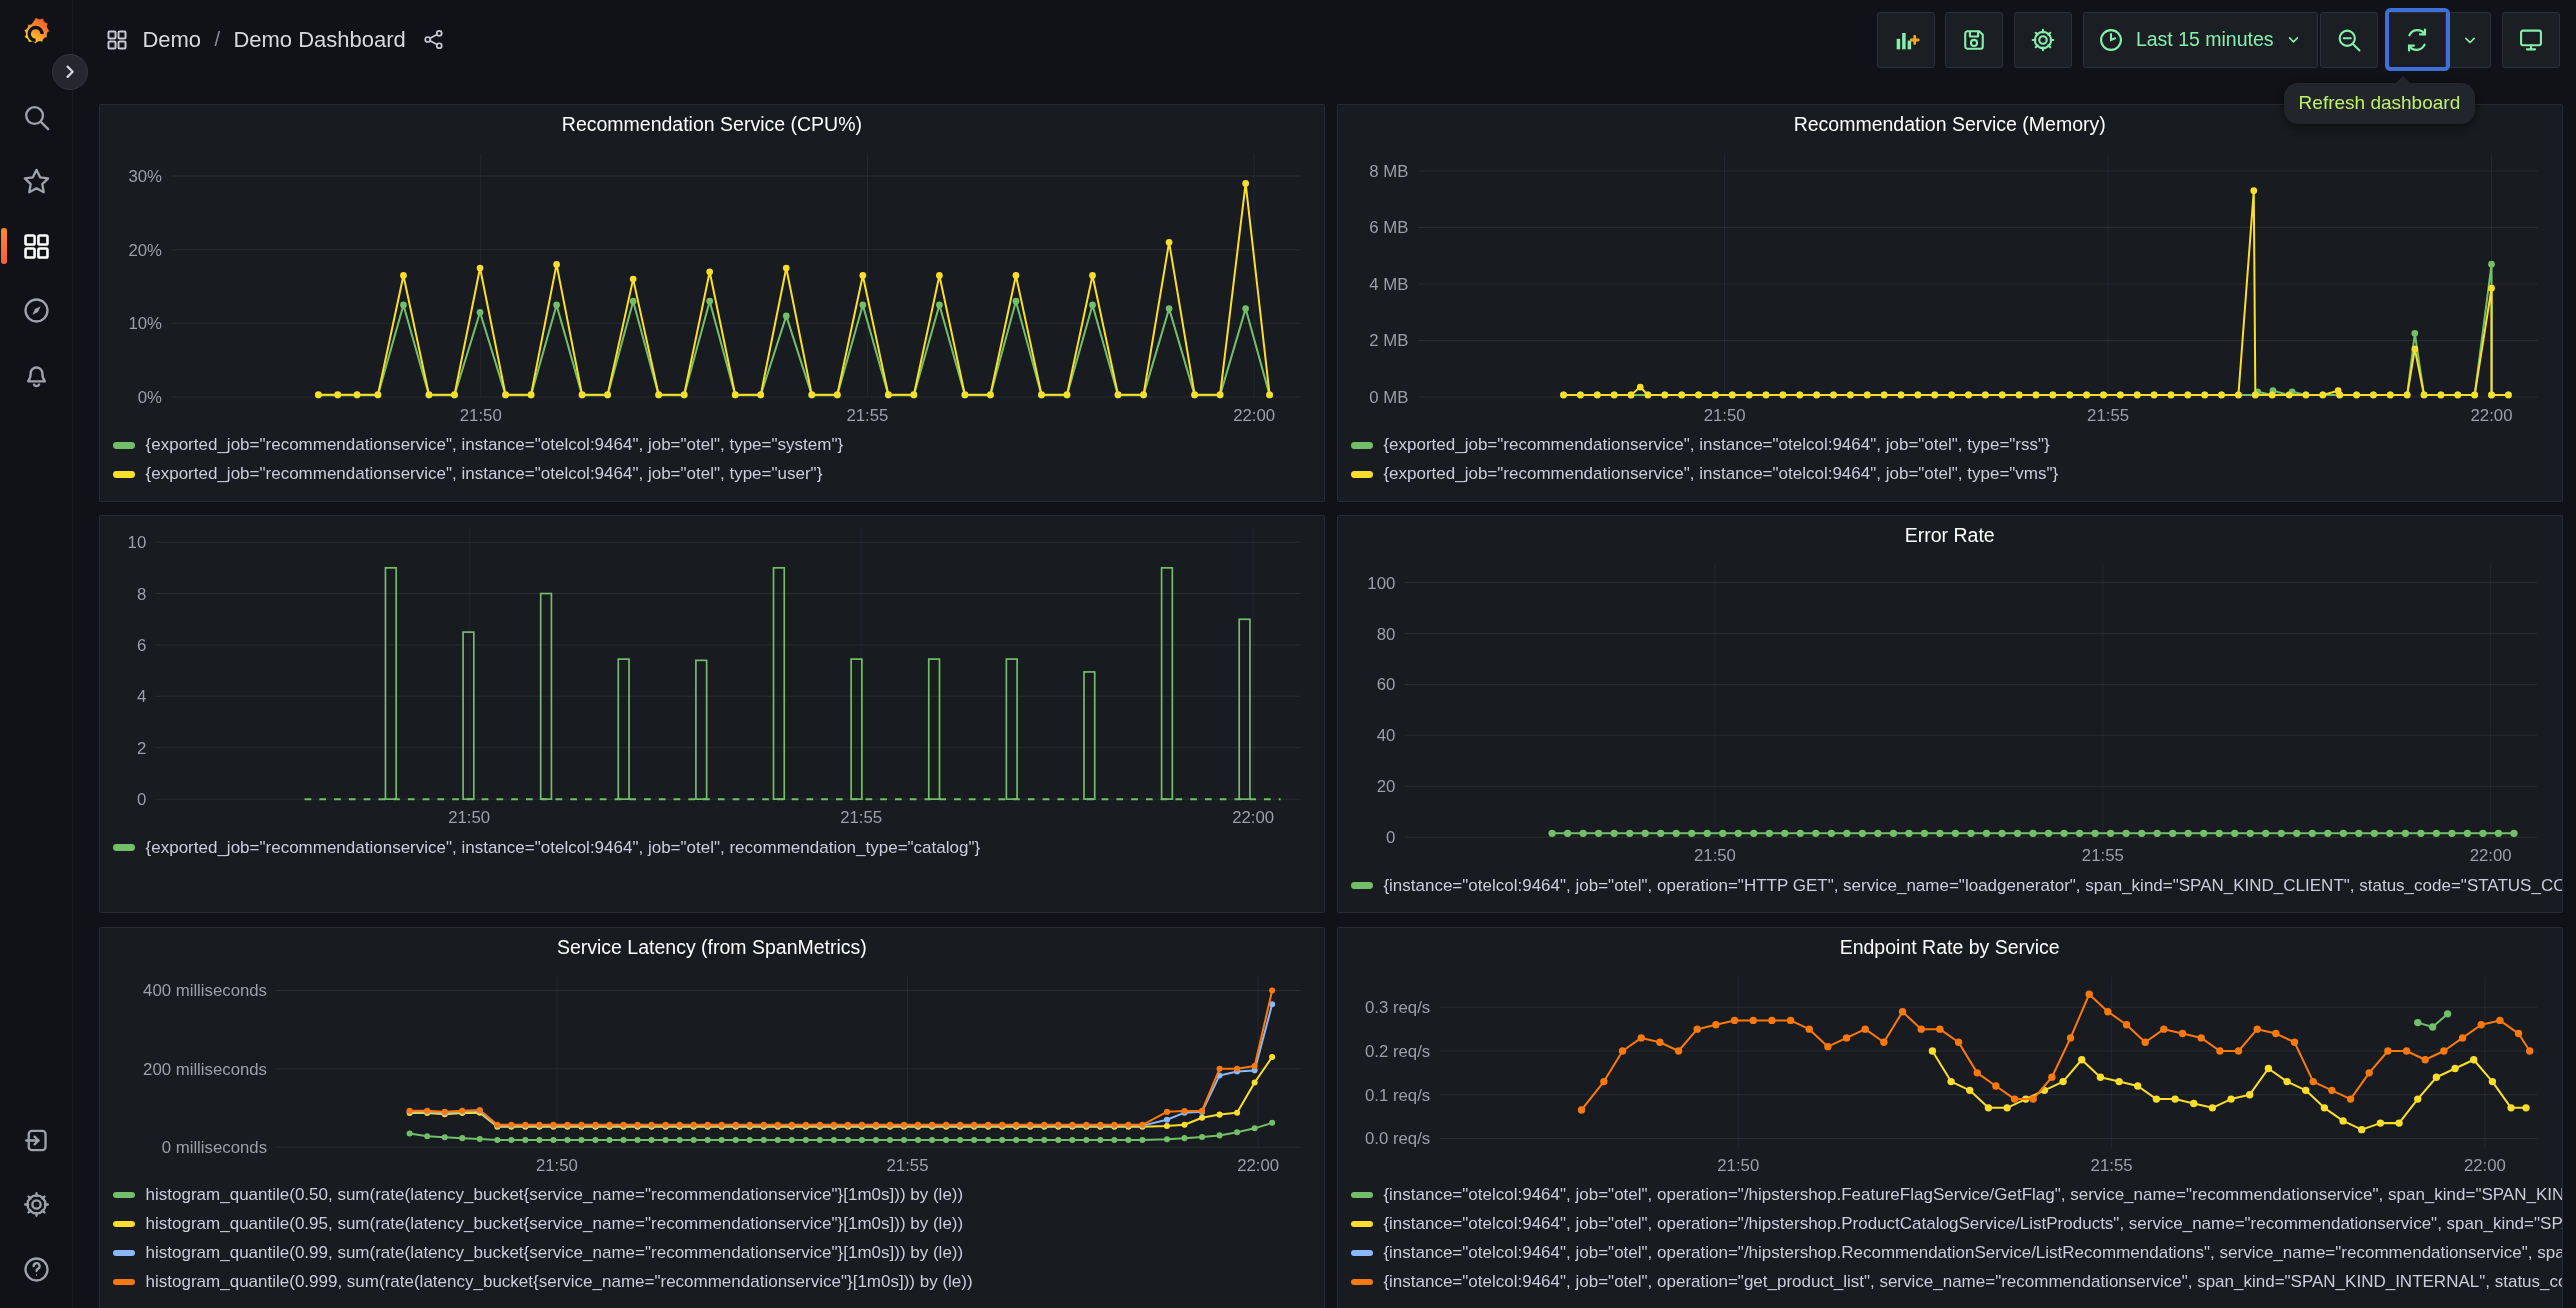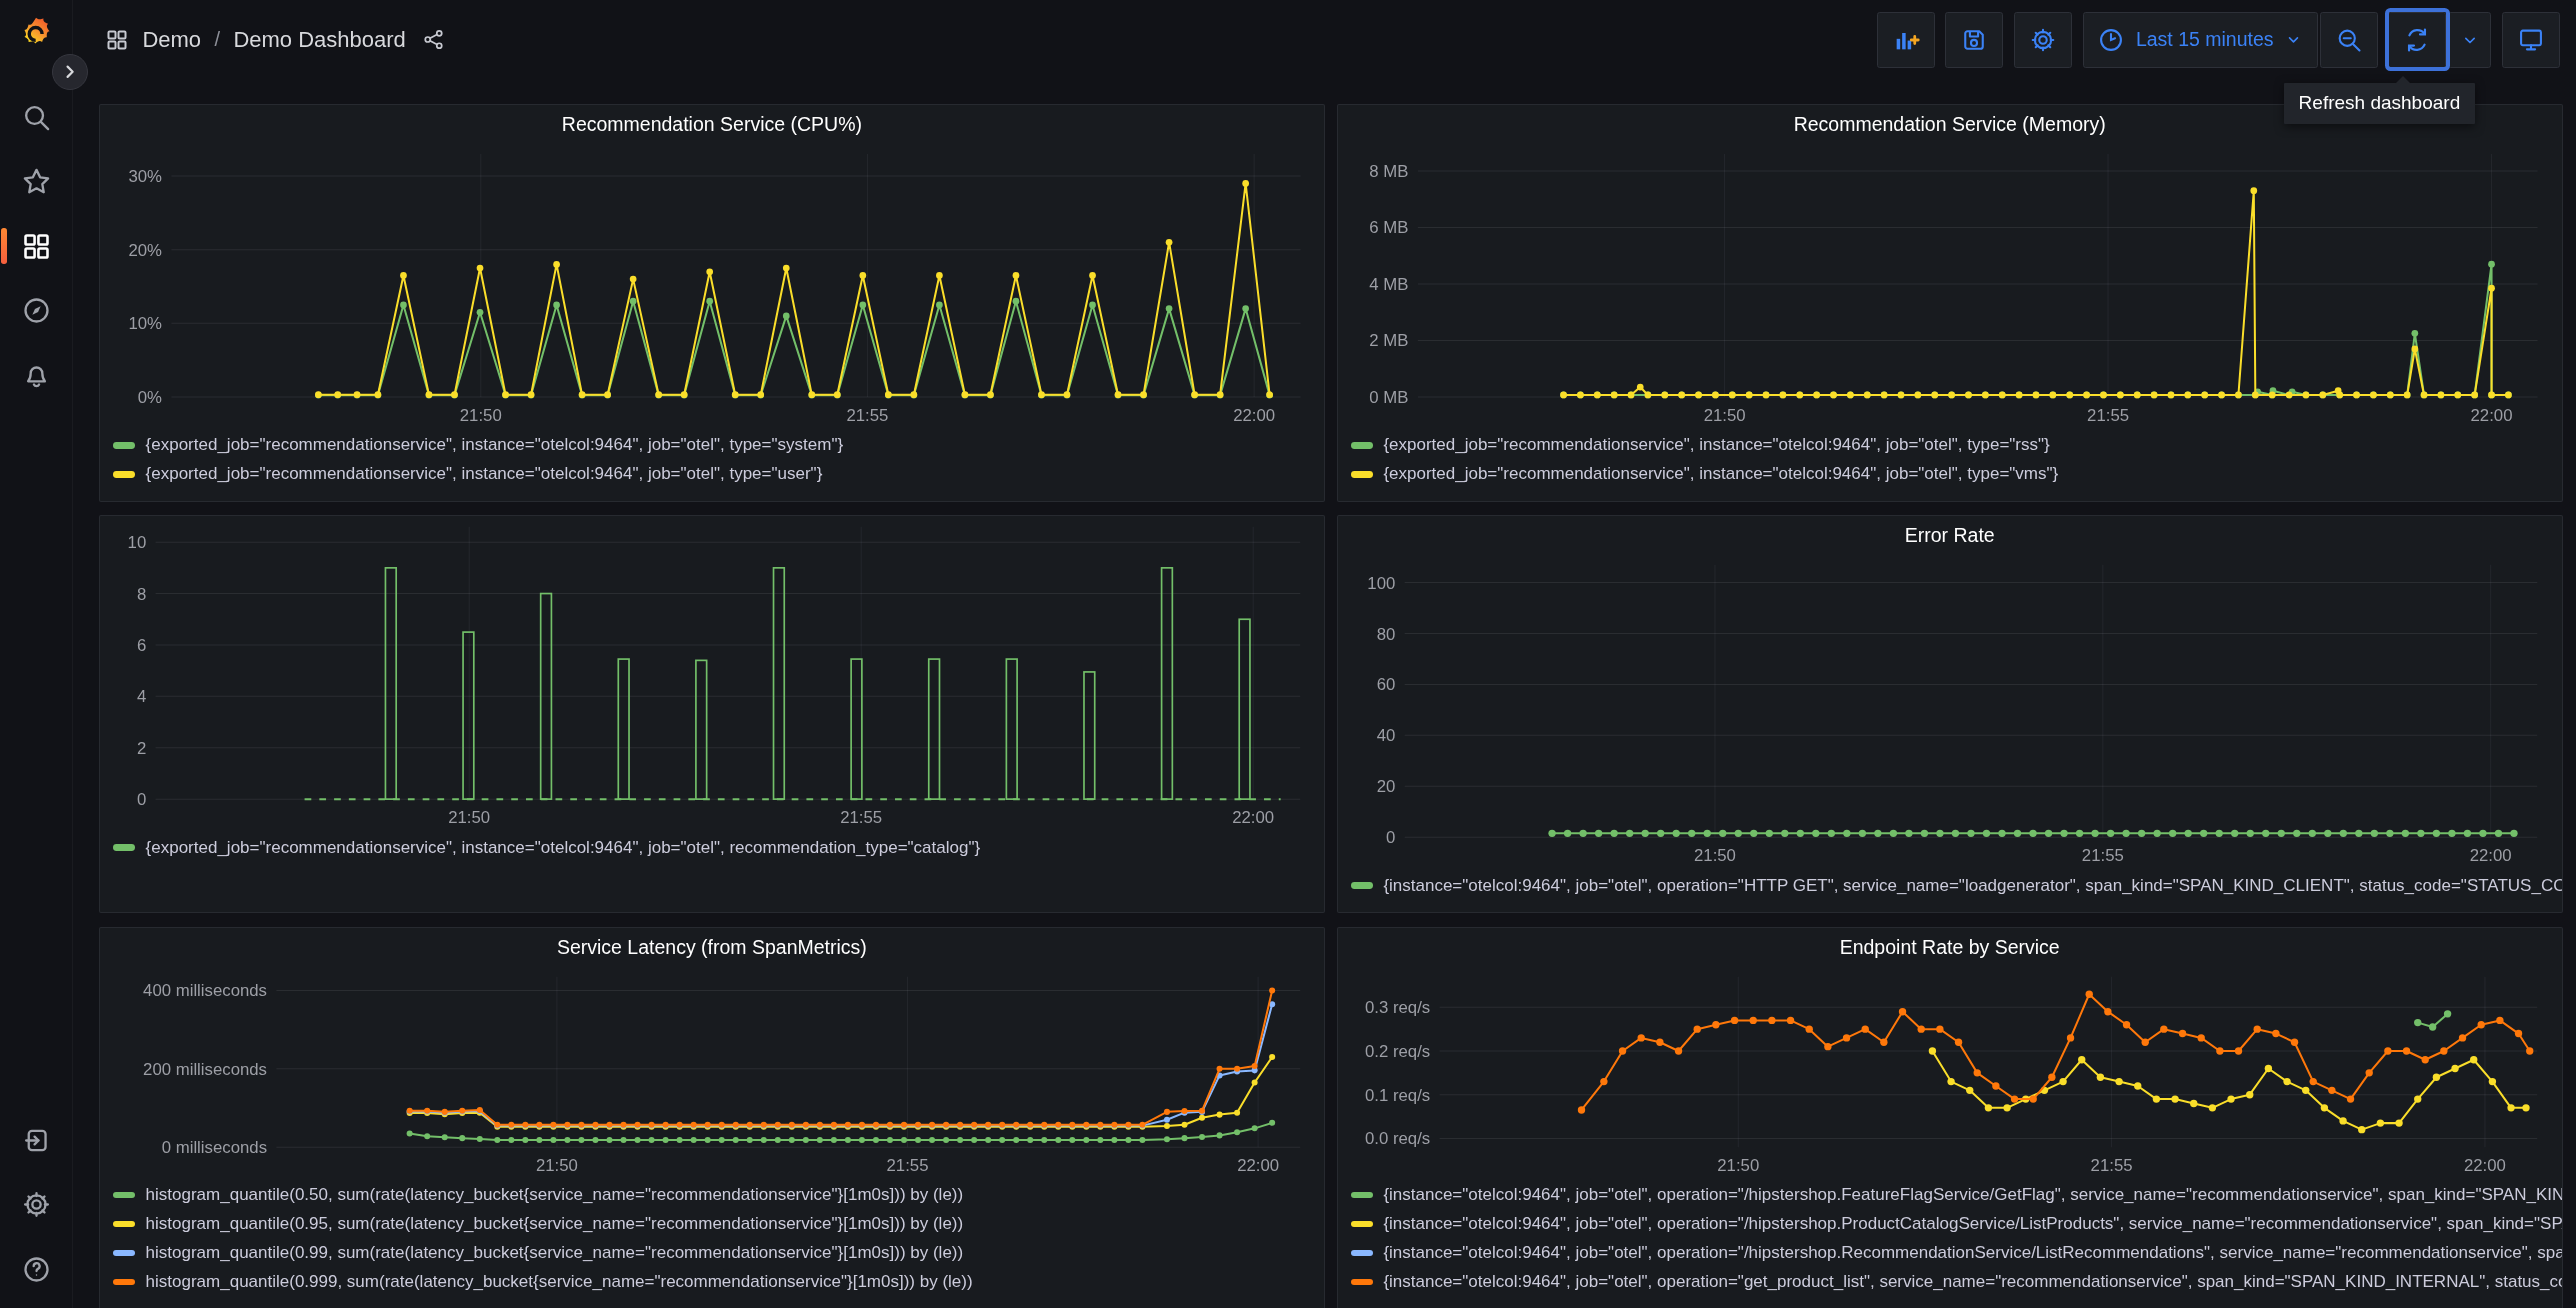--- a/index.html
+++ b/index.html
@@ -29,29 +29,29 @@
     display:flex; align-items:center; padding:0 16px 0 32px; }
   .breadcrumb { display:flex; align-items:center; gap:13.4px; color:#d8d9dd; font-size:22px; }
   .breadcrumb .crumb { cursor:pointer; }
   .breadcrumb .sep { color:#8d8f98; font-size:20px; }
   .bc-icon { width:24px; height:24px; color:#c7c9d1; }
   .share { width:23px; height:23px; color:#c7c9d1; cursor:pointer; margin-left:2.7px; }
 
   .toolbar { margin-left:auto; display:flex; align-items:center; gap:10.7px; }
   .tbtn { height:56px; min-width:58px; padding:0 13.4px; border-radius:2.7px;
     background:#1b1e23; border:1px solid #2d3038; display:flex; align-items:center; justify-content:center;
-    gap:10.7px; color:#3b82f6; cursor:pointer; font-size:19.5px; white-space:nowrap; }
+    gap:10.7px; color:#86efac; cursor:pointer; font-size:19.5px; white-space:nowrap; }
   .tbtn svg { width:28px; height:28px; flex:none; }
   .tgroup { display:flex; gap:2px; }
   .tbtn.caret { min-width:43px; padding:0 6.7px; }
   .tbtn.focused { position:relative; }
   .tbtn.focused:after { content:""; position:absolute; inset:-4.7px; border:4px solid #3d71d9; border-radius:5.4px; }
 
-  .tooltip { position:absolute; top:83px; right:101px; background:#22252b; color:#ffffff;
-    font-size:19px; padding:9.4px 14.8px; border-radius:1px; z-index:40; box-shadow:0 2.7px 9.4px rgba(0,0,0,.5); }
+  .tooltip { position:absolute; top:83px; right:101px; background:#22252b; color:#bef264;
+    font-size:19px; padding:9.4px 14.8px; border-radius:14px; z-index:40; box-shadow:0 2.7px 9.4px rgba(0,0,0,.5); }
   .tooltip .arrow { position:absolute; top:-7.4px; left:58%; width:0; height:0;
     border-left:8px solid transparent; border-right:8px solid transparent; border-bottom:8px solid #22252b; }
 
   
   .grid { position:absolute; left:73px; top:79px; right:0;
     padding:25px 13.4px 0 26px; display:grid; grid-template-columns:1fr 1fr;
     grid-template-rows:398px 398px 403px; gap:13.4px 12px; }
   .panel { background:#181b1f; border:0.7px solid rgba(204,204,220,0.09); border-radius:2px;
     display:flex; flex-direction:column; overflow:hidden; }
   .panel h2 { margin:0; height:38px; line-height:38px; text-align:center; font-size:19.5px;

